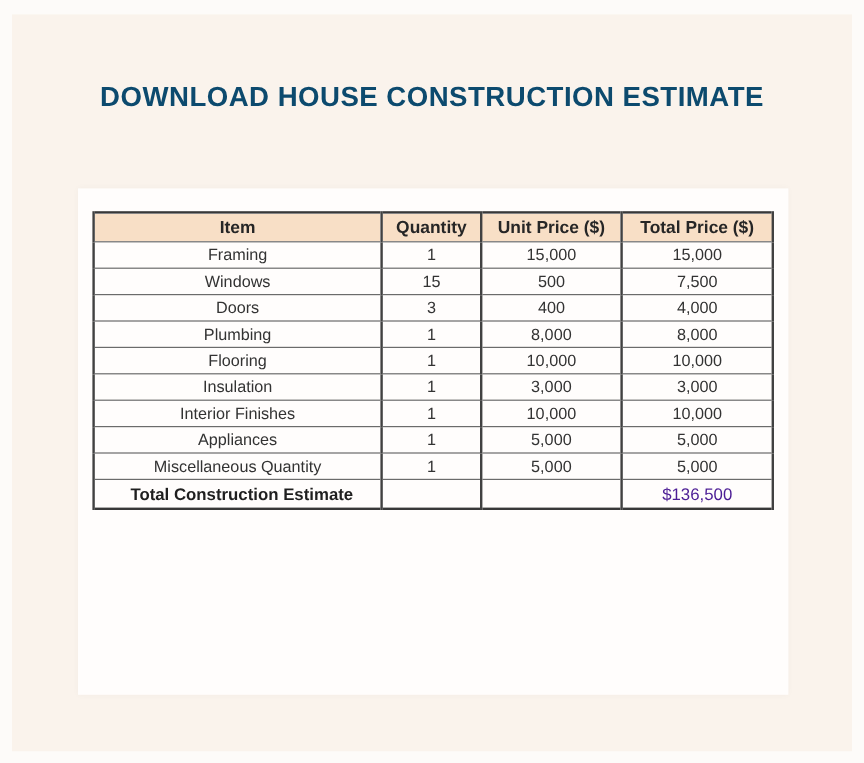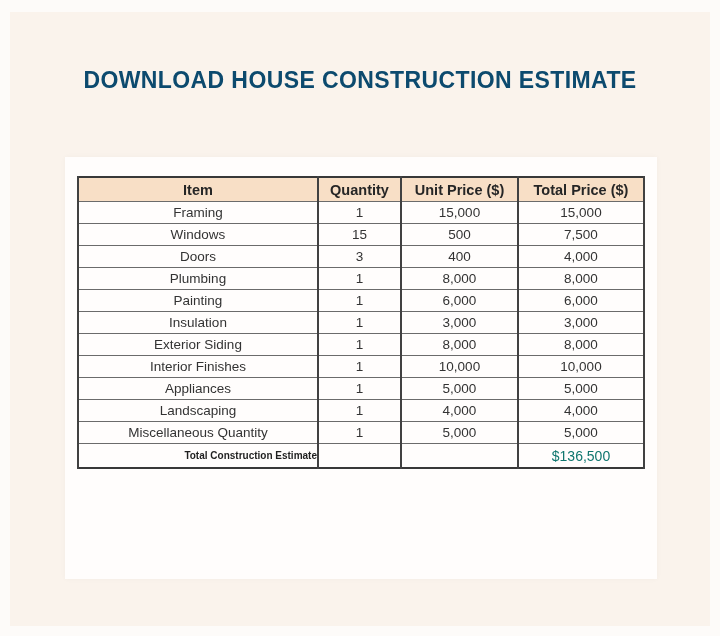--- a/index.html
+++ b/index.html
@@ -35,24 +35,24 @@
   }
   .estimate thead th {
     background: #f8dfc6; color: #262626;
     font-size: 14.5px; font-weight: 700; height: 23px;
   }
   .estimate tbody td {
     color: #333333; font-size: 13.5px; height: 21px; font-weight: 400;
   }
   .estimate tfoot td { height: 23px; color: #1f1f1f; }
   .estimate tfoot td.total-label {
-    text-align: right; padding-left: 7px;
-    font-size: 10px; font-weight: 700;
+    text-align: center; padding-left: 7px;
+    font-size: 14px; font-weight: 700;
   }
-  .estimate tfoot td.total-value { font-size: 14px; font-weight: 400; color: #0f766e; }
+  .estimate tfoot td.total-value { font-size: 14px; font-weight: 400; color: #4c1d95; }
 </style>
 </head>
 <body>
 
 <div class="bg-panel"></div>
 
 <div class="title">
   <div>DOWNLOAD HOUSE CONSTRUCTION ESTIMATE</div>
 </div>
 
@@ -91,54 +91,42 @@
           <td>400</td>
           <td>4,000</td>
         </tr>
         <tr>
           <td>Plumbing</td>
           <td>1</td>
           <td>8,000</td>
           <td>8,000</td>
         </tr>
         <tr>
-          <td>Painting</td>
+          <td>Flooring</td>
           <td>1</td>
-          <td>6,000</td>
-          <td>6,000</td>
+          <td>10,000</td>
+          <td>10,000</td>
         </tr>
         <tr>
           <td>Insulation</td>
           <td>1</td>
           <td>3,000</td>
           <td>3,000</td>
-        </tr>
-        <tr>
-          <td>Exterior Siding</td>
-          <td>1</td>
-          <td>8,000</td>
-          <td>8,000</td>
         </tr>
         <tr>
           <td>Interior Finishes</td>
           <td>1</td>
           <td>10,000</td>
           <td>10,000</td>
         </tr>
         <tr>
           <td>Appliances</td>
           <td>1</td>
           <td>5,000</td>
           <td>5,000</td>
-        </tr>
-        <tr>
-          <td>Landscaping</td>
-          <td>1</td>
-          <td>4,000</td>
-          <td>4,000</td>
         </tr>
         <tr>
           <td>Miscellaneous Quantity</td>
           <td>1</td>
           <td>5,000</td>
           <td>5,000</td>
         </tr>
       </tbody>
     <tfoot>
       <tr>

